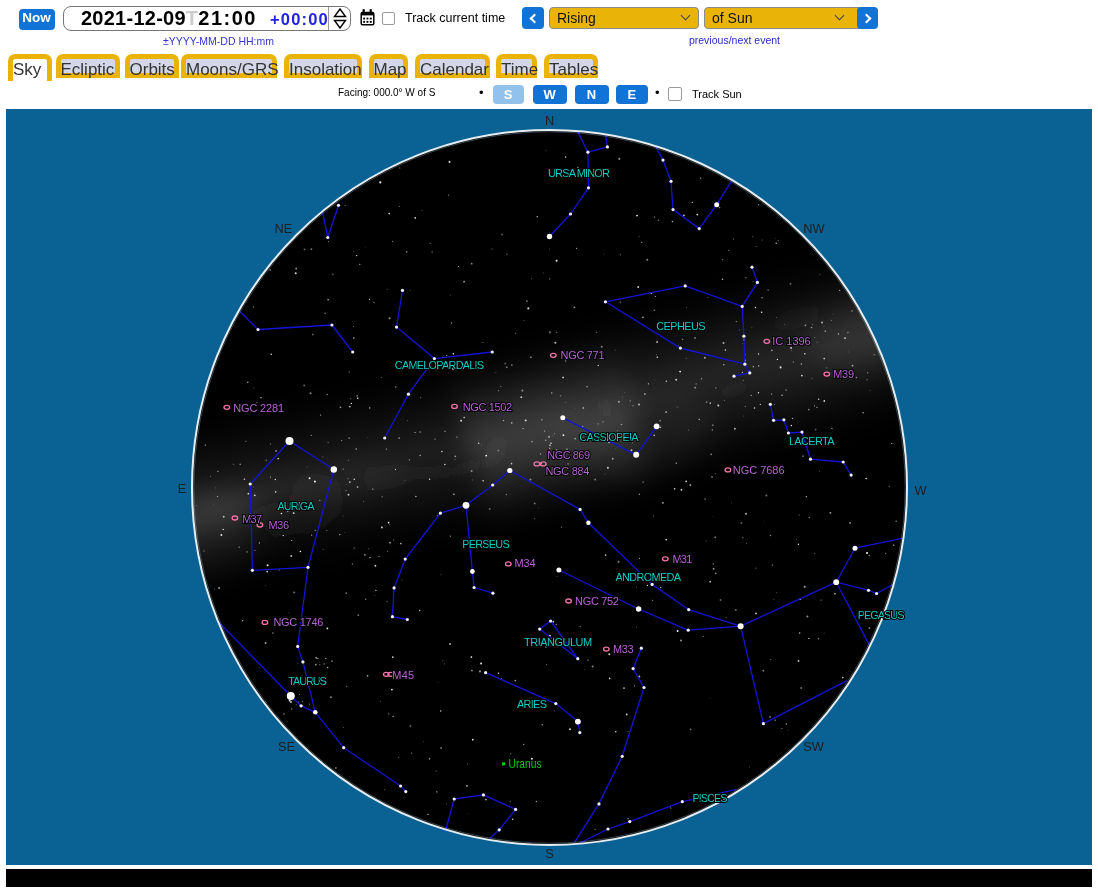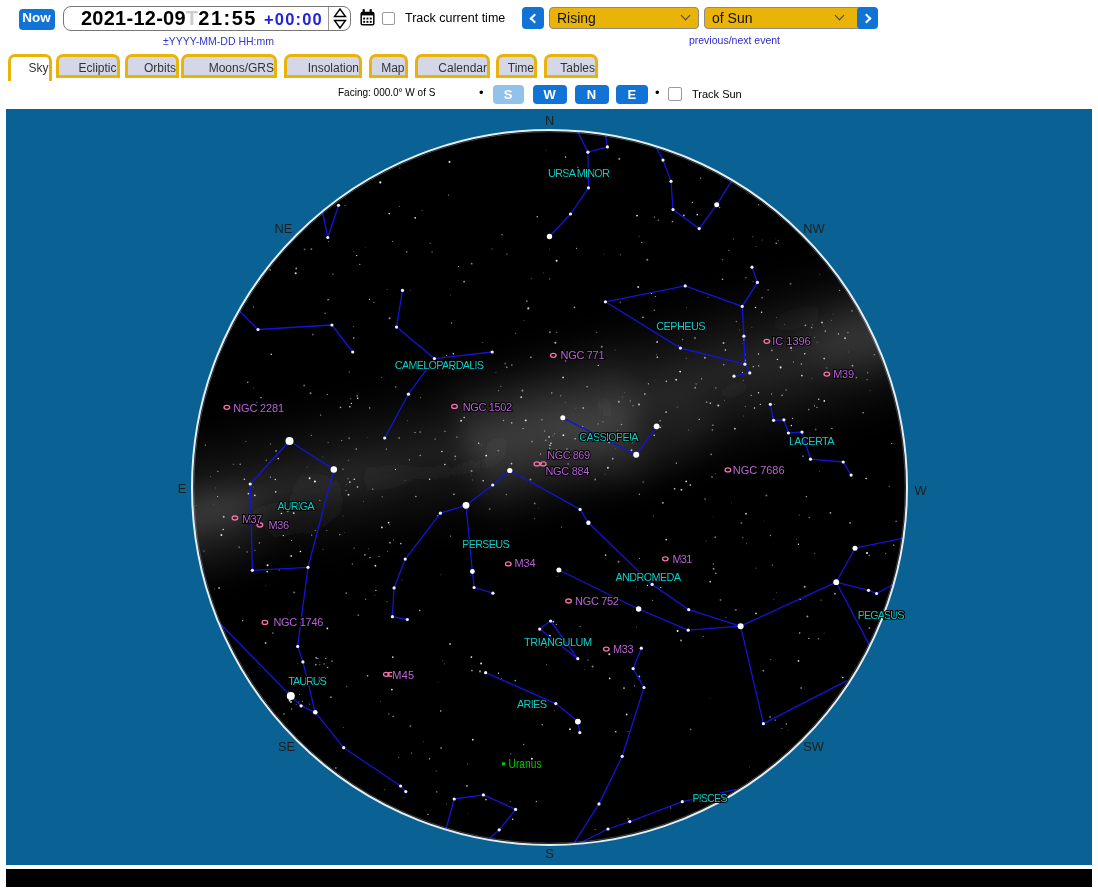--- a/index.html
+++ b/index.html
@@ -1,28 +1,28 @@
 <!DOCTYPE html>
 <html><head><meta charset="utf-8">
 <style>
 *{margin:0;padding:0;box-sizing:border-box}
 body{width:1098px;height:890px;background:#fff;font-family:"Liberation Sans",sans-serif;position:relative;overflow:hidden}
 .abs{position:absolute}
 .btn{background:#1173d6;color:#fff;border:none;border-radius:4px;font-family:"Liberation Sans",sans-serif}
-.tab{position:absolute;top:54px;height:24px;background:#d4d7e7;border:3px solid #eab308;border-radius:7px 7px 0 0;font-size:12px;color:#333;text-align:right;line-height:22px;white-space:nowrap}
+.tab{position:absolute;top:54px;height:24px;background:#d4d7e7;border:5px solid #eab308;border-radius:7px 7px 0 0;font-size:17px;color:#333;text-align:left;line-height:22px;white-space:nowrap}
 select{appearance:none;-webkit-appearance:none;border:1px solid #8a8a8a;border-radius:4px;background:#eab308;font-family:"Liberation Sans",sans-serif;font-size:14px;color:#111;padding-left:7px}
 .chev{position:absolute;width:7px;height:7px;border-left:1.6px solid #444;border-bottom:1.6px solid #444;transform:rotate(-45deg);pointer-events:none}
 .bchev{display:inline-block;width:7px;height:7px;border-left:2.6px solid #fff;border-bottom:2.6px solid #fff}
 .cb{position:absolute;width:13px;height:13px;border:1.5px solid #9a9a9a;border-radius:2px;background:#fff}
 </style></head>
 <body>
 
 <button class="btn abs" style="left:18.5px;top:8.5px;width:36px;height:21px;font-size:13.5px;font-weight:bold;padding-bottom:4px">Now</button>
 <div class="abs" style="left:63px;top:6px;width:288px;height:25px;border:1.5px solid #777;border-radius:8px;background:#fff"></div>
-<div class="abs" style="left:81px;top:6.5px;font-size:20px;font-weight:bold;letter-spacing:0.25px;white-space:pre">2021-12-09<span style="color:#ccc">T</span><span style="letter-spacing:1.5px">21:55</span><span style="font-size:16.5px;color:#2222dd;letter-spacing:1.2px;margin-left:7px">+00:00</span></div>
+<div class="abs" style="left:81px;top:6.5px;font-size:20px;font-weight:bold;letter-spacing:0.25px;white-space:pre">2021-12-09<span style="color:#ccc">T</span><span style="letter-spacing:1.5px">21:00</span><span style="font-size:16.5px;color:#2222dd;letter-spacing:1.2px;margin-left:13px">+00:00</span></div>
 <div class="abs" style="left:328px;top:7px;width:0;height:23px;border-left:1.5px solid #999"></div>
 <svg class="abs" style="left:331px;top:8px" width="18" height="21" viewBox="0 0 18 21">
  <path d="M9 1 L14.5 8.5 L3.5 8.5 Z" fill="#fff" stroke="#000" stroke-width="1.4"></path>
  <path d="M9 20 L3.5 12.5 L14.5 12.5 Z" fill="#fff" stroke="#000" stroke-width="1.4"></path>
 </svg>
 <div class="abs" style="left:163px;top:35px;width:94px;font-size:10.5px;color:#3535cc;white-space:nowrap">±YYYY-MM-DD HH:mm</div>
 <svg class="abs" style="left:359.5px;top:9px" width="16" height="17" viewBox="0 0 16 17">
  <rect x="2.6" y="0.2" width="2.2" height="4" fill="#000"></rect>
     <rect x="9.6" y="0.2" width="2.2" height="4" fill="#000"></rect>
  <rect x="1.2" y="3.4" width="12.6" height="12.4" rx="1.4" fill="#fff" stroke="#000" stroke-width="1.5"></rect>

